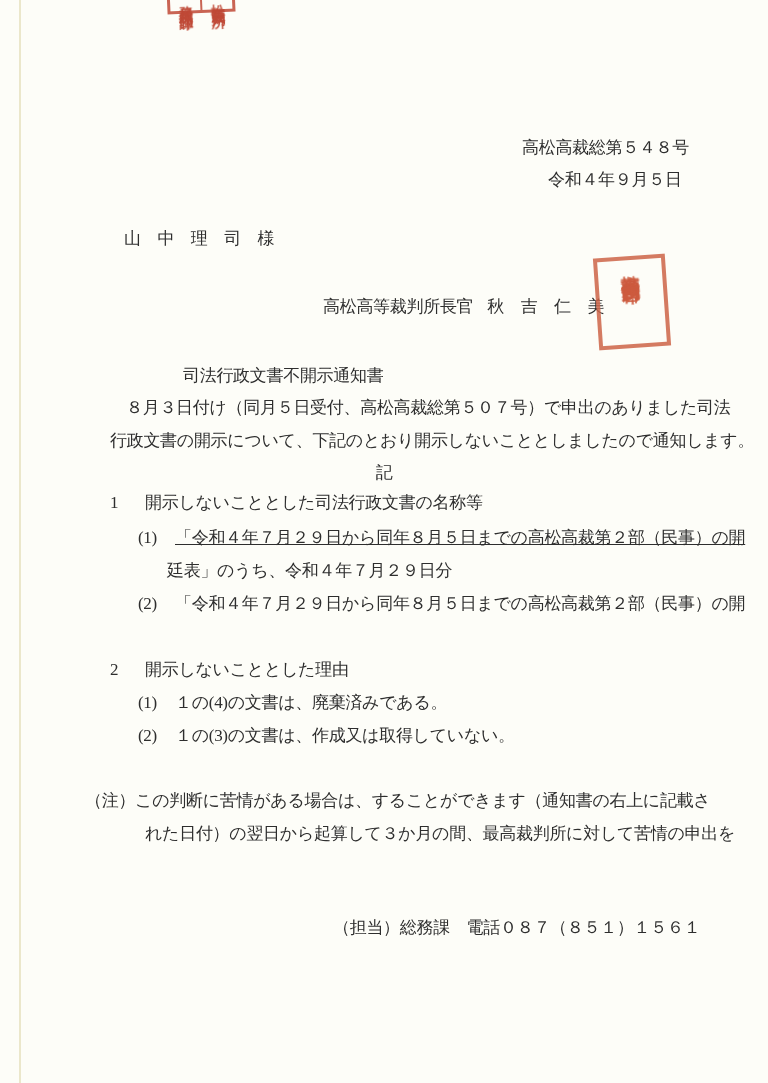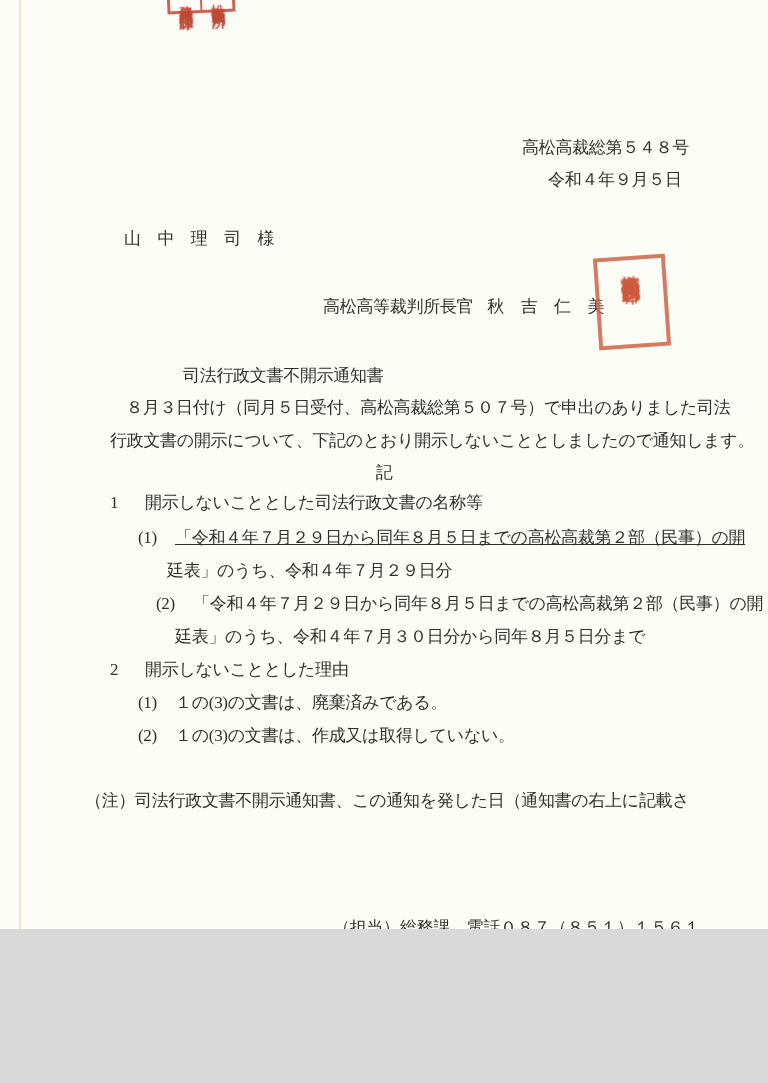--- a/index.html
+++ b/index.html
@@ -1,18 +1,18 @@
 <!DOCTYPE html>
 <html><head>
 <meta charset="utf-8">
 <style>
   html,body{margin:0;padding:0;background:#d9d9d9;}
   .page{
     position:relative;
-    width:768px;height:929px;
+    width:768px;height:1083px;
     margin:0 auto;
     background:#fdfdf8;
     overflow:hidden;
     font-family:"Liberation Serif","DejaVu Serif",serif;
     color:#2e2e2e;
     font-size:17px;
     letter-spacing:-0.3px;
   }
   .scan-edge{
     position:absolute;left:19px;top:0;width:2px;height:100%;
@@ -93,25 +93,25 @@
   <div class="line" style="left:126px;top:397px;">８月３日付け（同月５日受付、高松高裁総第５０７号）で申出のありました司法</div>
   <div class="line" style="left:110px;top:430px;">行政文書の開示について、下記のとおり開示しないこととしましたので通知します。</div>
 
   <div class="line" style="left:50%;top:462px;transform:translateX(-50%);">記</div>
 
   <div class="line" style="left:110px;top:492px;"><span class="marker marker-w35">1</span><span>開示しないこととした司法行政文書の名称等</span></div>
 
   <div class="line" style="left:138px;top:527px;text-decoration:underline;"><span class="marker marker-w37">(1)</span><span>「令和４年７月２９日から同年８月５日までの高松高裁第２部（民事）の開</span></div>
   <div class="line" style="left:167px;top:560px;">廷表」のうち、令和４年７月２９日分</div>
 
-  <div class="line" style="left:156px;top:593px;"><span class="marker marker-w37">(2)</span><span>「令和４年７月２９日から同年８月５日までの高松高裁第２部（民事）の開</span></div>
-  <div class="line" style="left:175px;top:626px;">廷表」のうち、令和４年７月３０日分から同年８月５日分まで</div>
+  <div class="line" style="left:138px;top:593px;"><span class="marker marker-w37">(2)</span><span>「令和４年７月２９日から同年８月５日までの高松高裁第２部（民事）の開</span></div>
 
   <div class="line" style="left:110px;top:659px;"><span class="marker marker-w35">2</span><span>開示しないこととした理由</span></div>
 
-  <div class="line" style="left:138px;top:692px;"><span class="marker marker-w37">(1)</span><span>１の(3)の文書は、廃棄済みである。</span></div>
+  <div class="line" style="left:138px;top:692px;"><span class="marker marker-w37">(1)</span><span>１の(4)の文書は、廃棄済みである。</span></div>
   <div class="line" style="left:138px;top:725px;"><span class="marker marker-w37">(2)</span><span>１の(3)の文書は、作成又は取得していない。</span></div>
 
-  <div class="line" style="left:85px;top:790px;">（注）司法行政文書不開示通知書、この通知を発した日（通知書の右上に記載さ</div>
+  <div class="line" style="left:85px;top:790px;">（注）この判断に苦情がある場合は、することができます（通知書の右上に記載さ</div>
+  <div class="line" style="left:145px;top:823px;">れた日付）の翌日から起算して３か月の間、最高裁判所に対して苦情の申出を</div>
 
   <div class="line" style="left:333px;top:917px;">（担当）総務課　電話０８７（８５１）１５６１</div>
 
 </div>
 
 </body></html>

